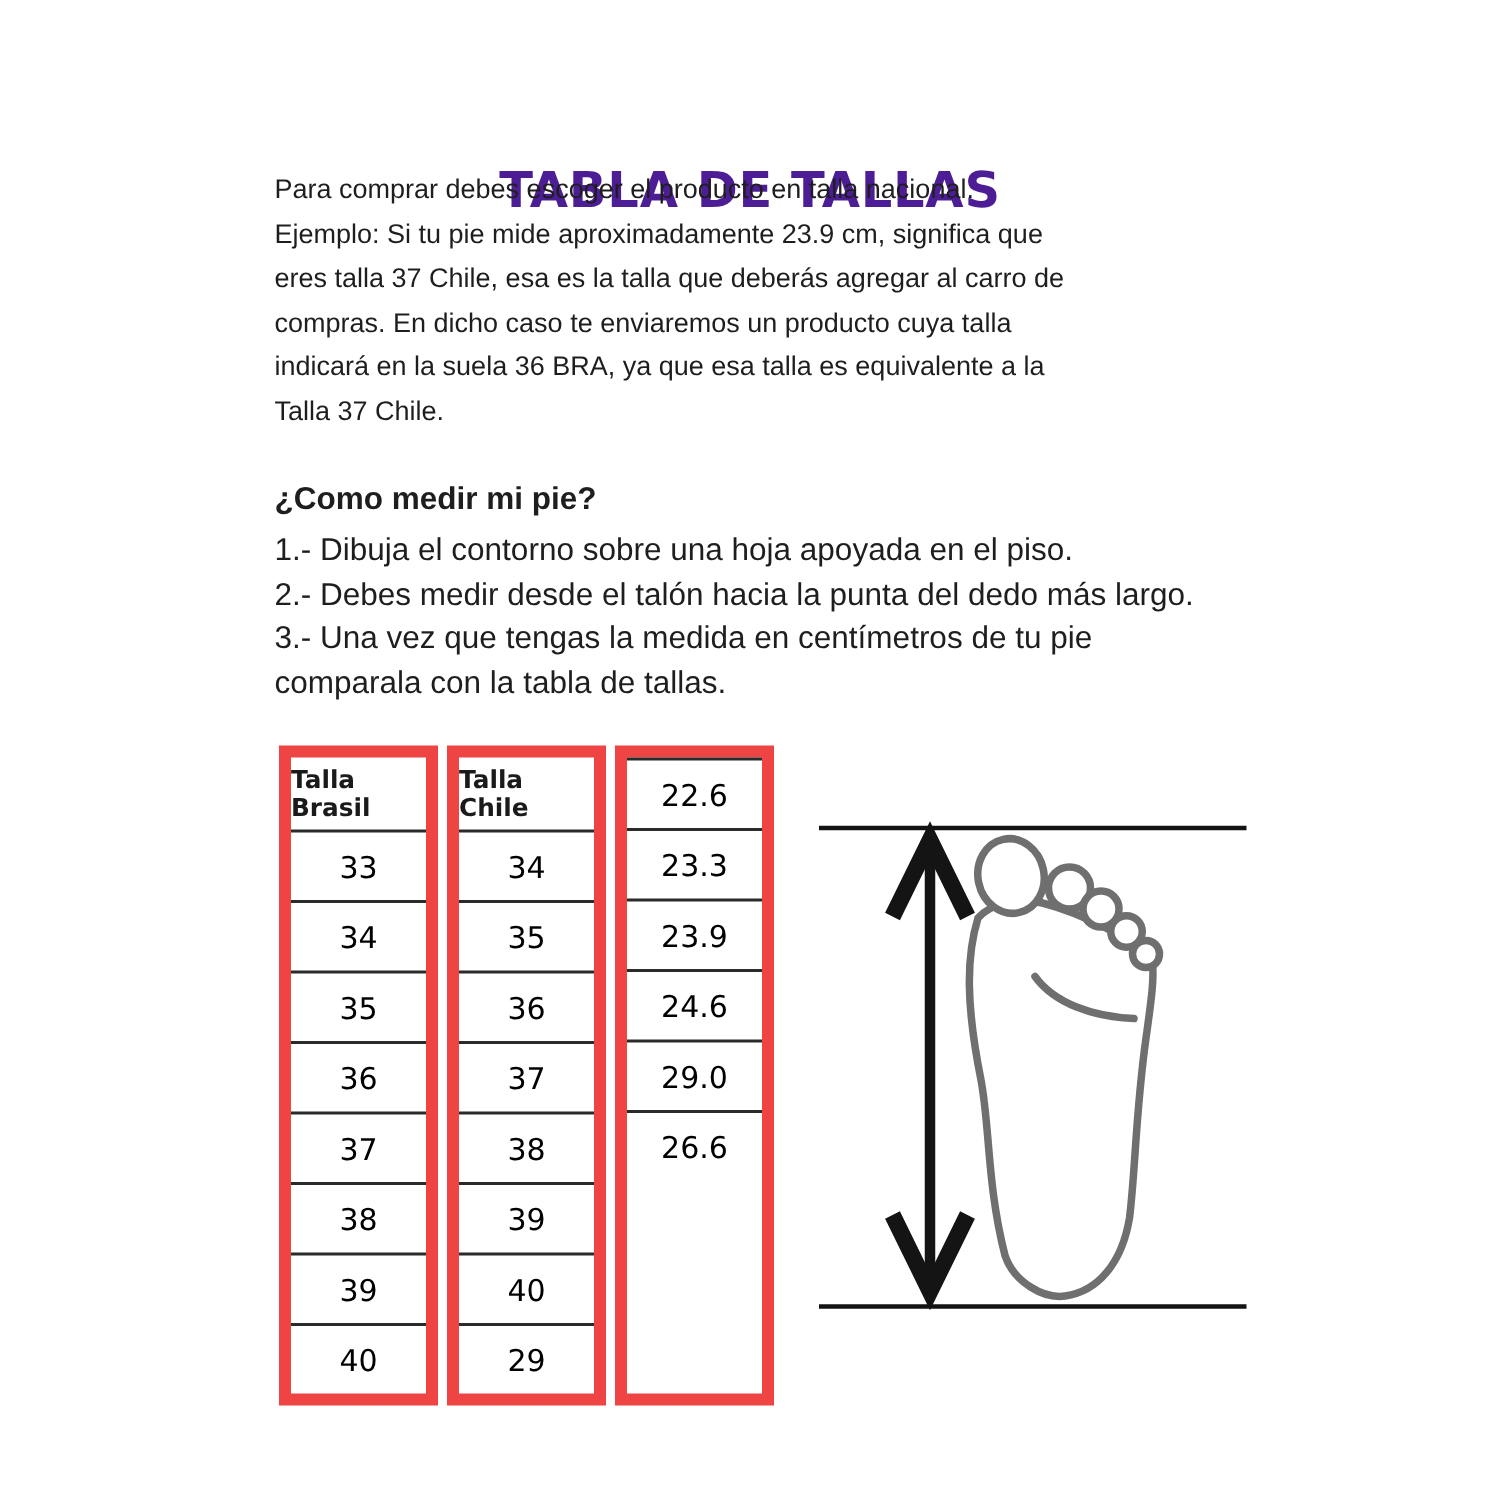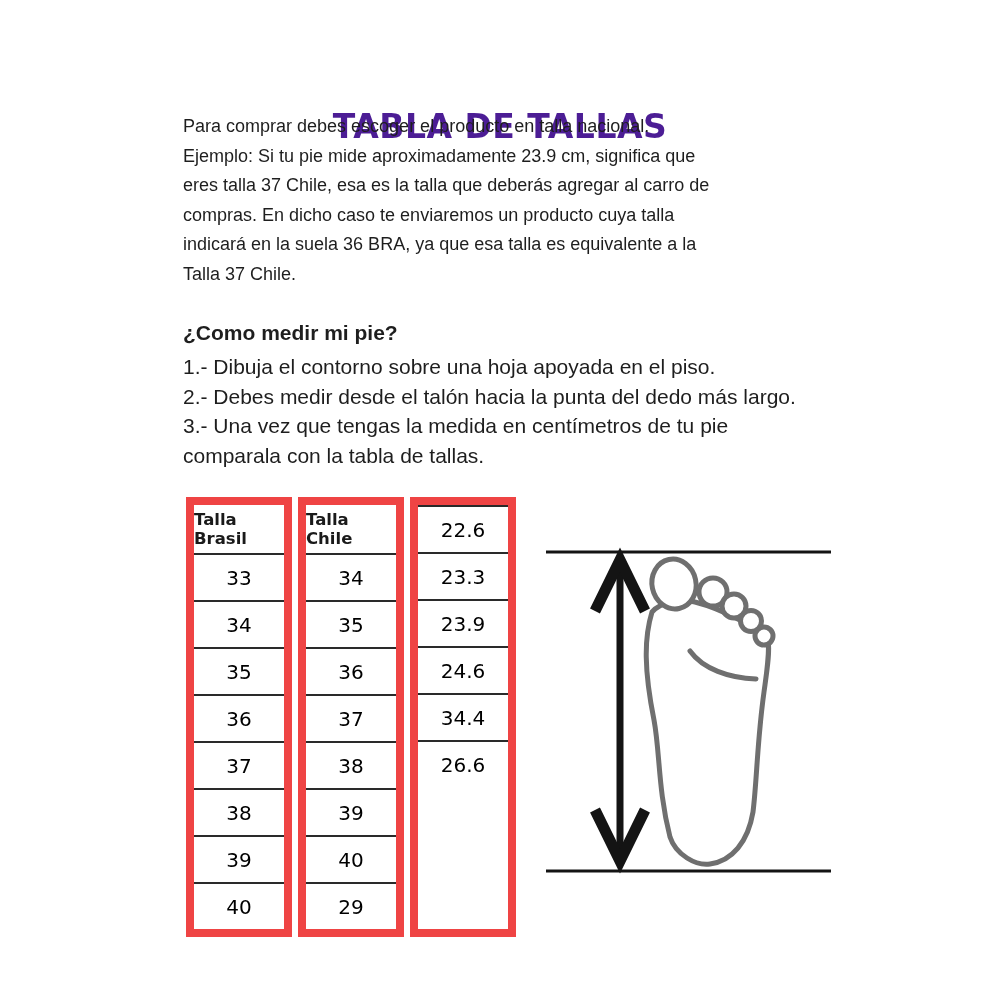--- a/index.html
+++ b/index.html
@@ -112,21 +112,21 @@
       <div class="cell">38</div>
       <div class="cell">39</div>
       <div class="cell">40</div>
       <div class="cell">29</div>
     </div>
     <div class="size-col">
       <div class="cell">22.6</div>
       <div class="cell">23.3</div>
       <div class="cell">23.9</div>
       <div class="cell">24.6</div>
-      <div class="cell">34.4</div>
+      <div class="cell">29.0</div>
       <div class="cell">26.6</div>
     </div>
   </div>
 
 <div class="abs diagram">
   <svg width="292" height="345" viewBox="0 0 292 345" xmlns="http://www.w3.org/2000/svg">
 
     <line x1="3" y1="12" x2="288" y2="12" stroke="#141414" stroke-width="3"></line>
 
     <line x1="3" y1="331" x2="288" y2="331" stroke="#141414" stroke-width="3"></line>

